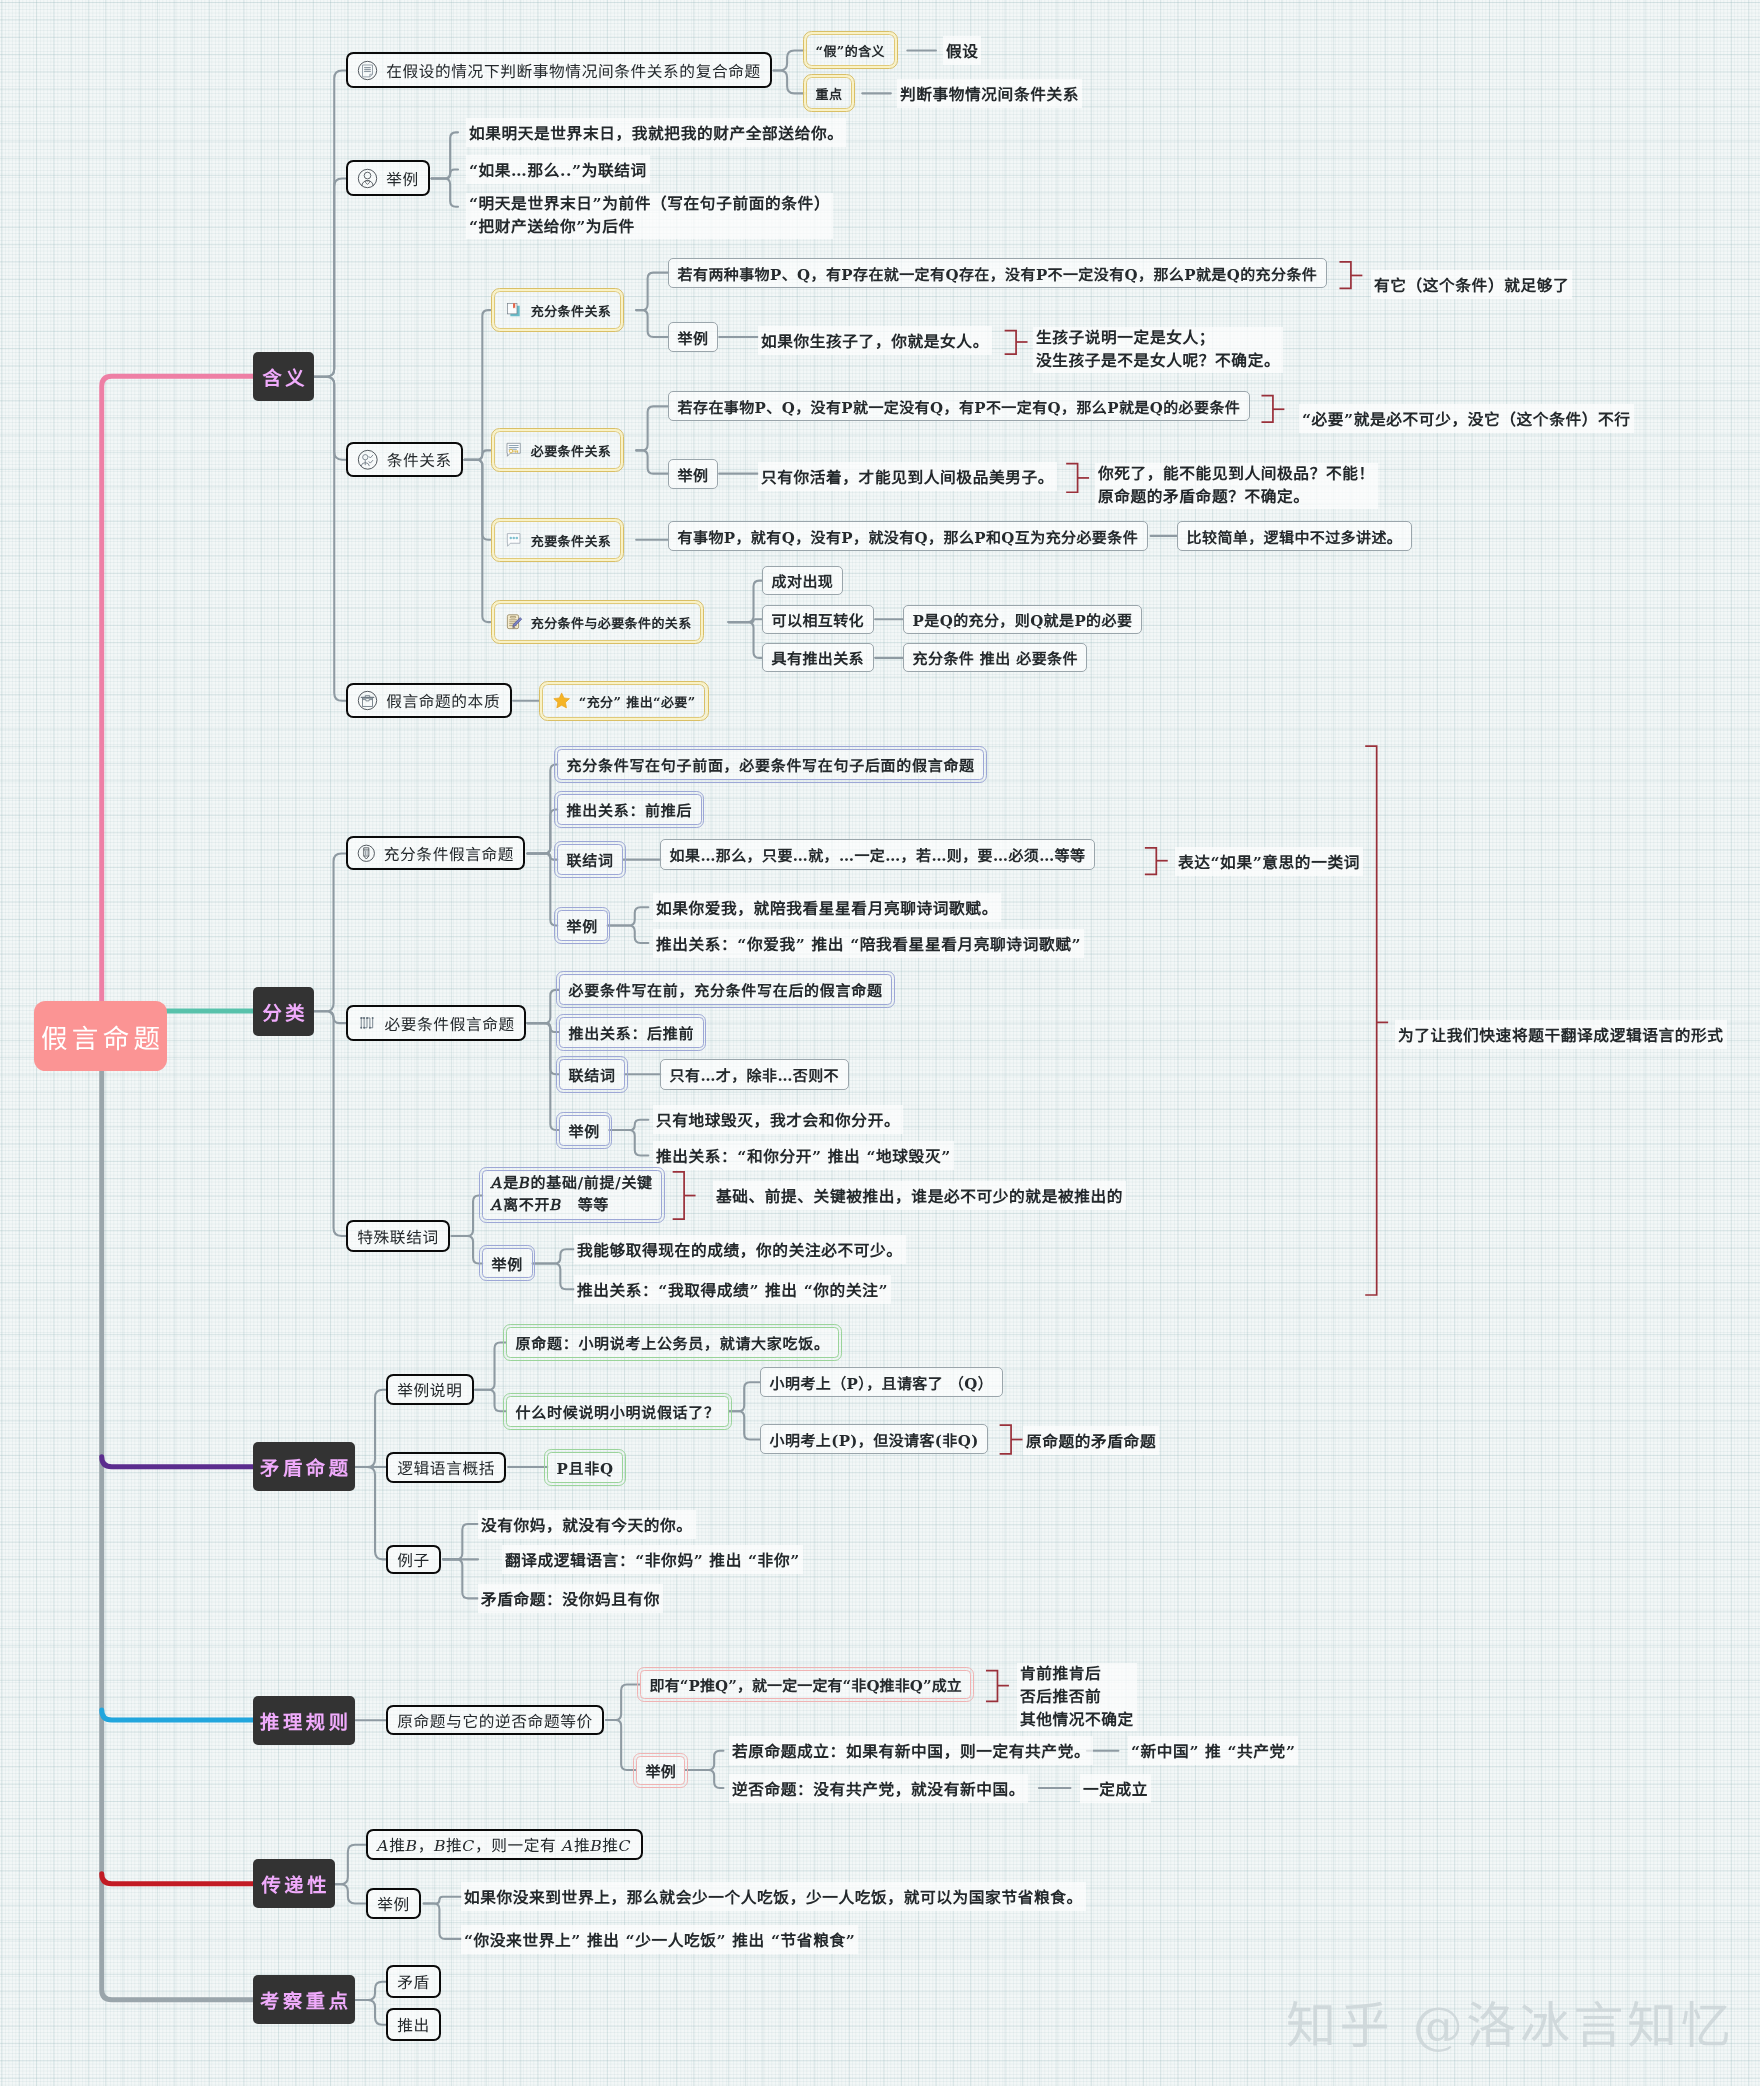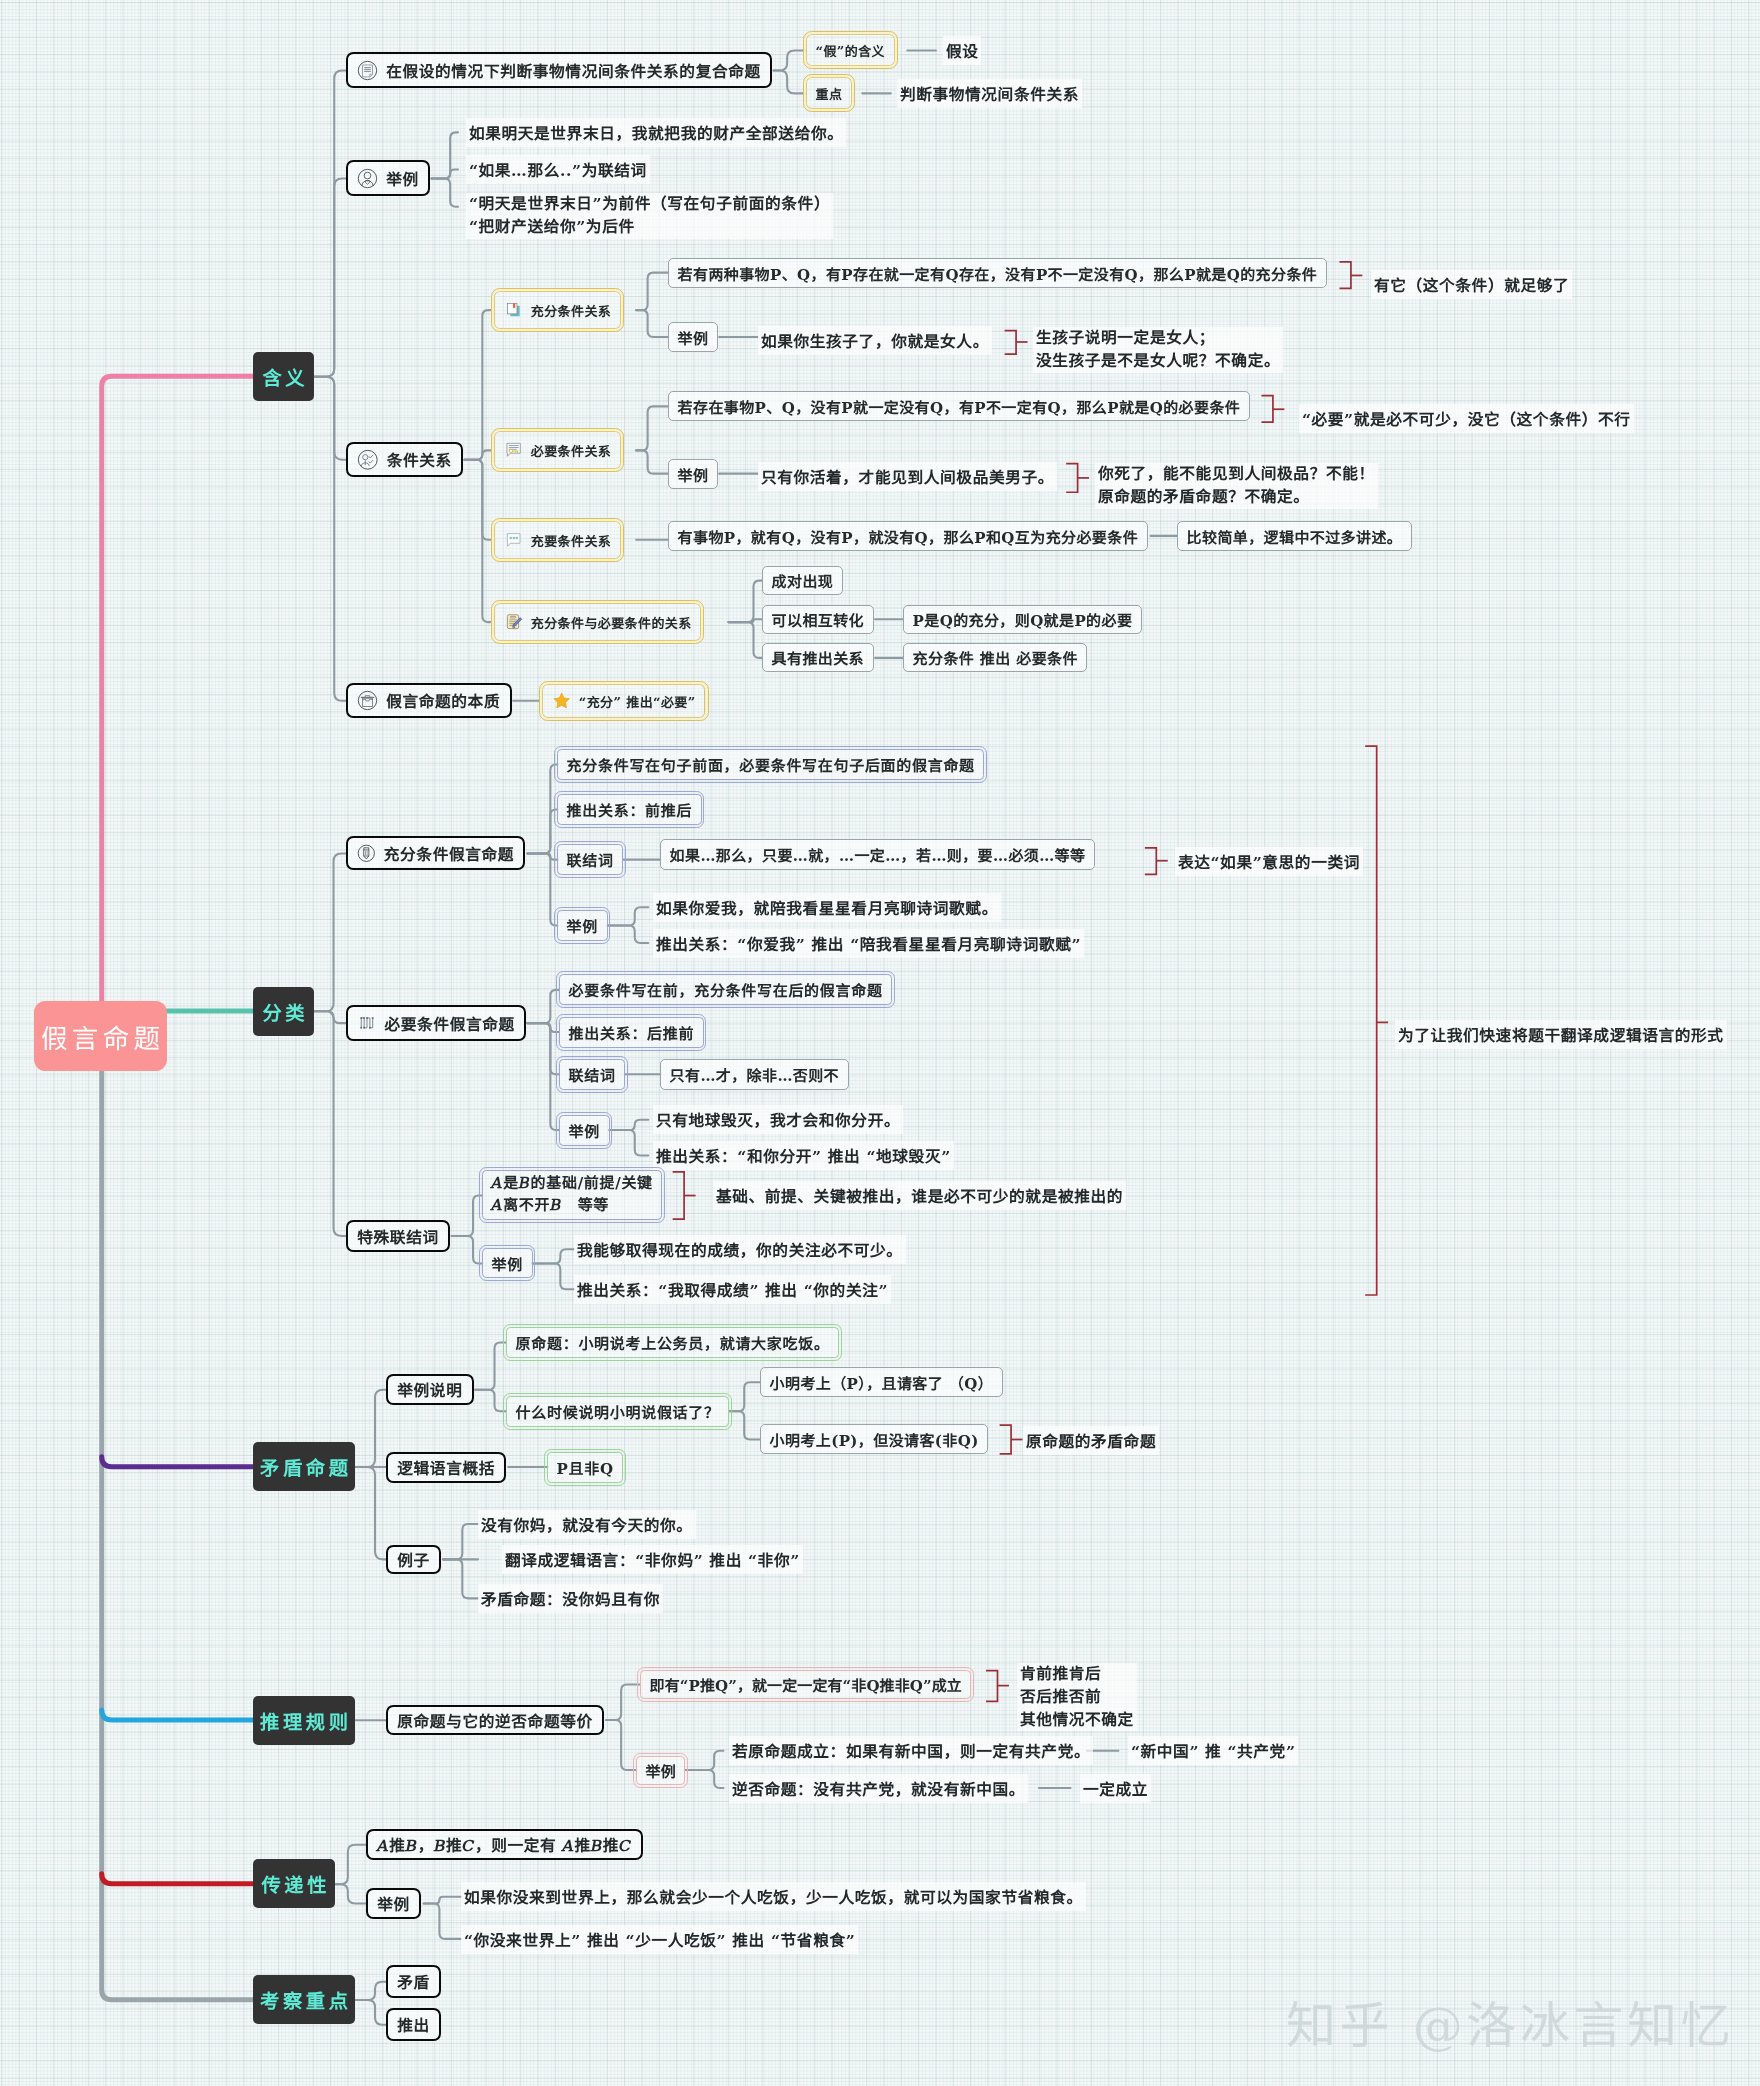--- a/index.html
+++ b/index.html
@@ -22,26 +22,26 @@
   svg.links{position:absolute;left:0;top:0;width:1761px;height:2087px;overflow:visible;}
 
   .nd{position:absolute;box-sizing:border-box;display:flex;align-items:center;white-space:pre;
       color:#24292c;letter-spacing:0.4px;}
 
   
   .root{background:#fb9494;border-radius:11.4px;color:#fff;justify-content:center;
         font-size:26.5px;letter-spacing:4.3px;text-indent:4.3px;font-weight:400;}
 
   
-  .lvl1{background:#333333;border-radius:5px;color:#5eead4;justify-content:center;
+  .lvl1{background:#333333;border-radius:5px;color:#f0abfc;justify-content:center;
         font-size:19.3px;letter-spacing:3.6px;text-indent:3.6px;font-weight:700;}
 
   
   .box2{background:rgba(255,255,255,.55);border:2.9px solid #0a0a0a;border-radius:7.2px;
-        font-size:15.7px;font-weight:700;padding:0 9.3px;letter-spacing:0.6px;}
+        font-size:15.7px;font-weight:400;padding:0 9.3px;letter-spacing:0.6px;}
 
   
   .boxY{background:rgba(255,255,255,.25);border:1.1px solid #d9bf66;border-radius:5.7px;
         font-size:13px;font-weight:700;padding:0 8.6px;letter-spacing:0.4px;color:#d9bf66;}
   .boxY::after{content:"";position:absolute;left:-4.3px;top:-4.3px;right:-4.3px;bottom:-4.3px;
         border-radius:8.6px;border:1.1px solid currentColor;pointer-events:none;
         box-shadow:inset 0 0 0 2.2px rgba(251,242,194,.9);}
   .boxY>span{color:#24292c;}
 
   

